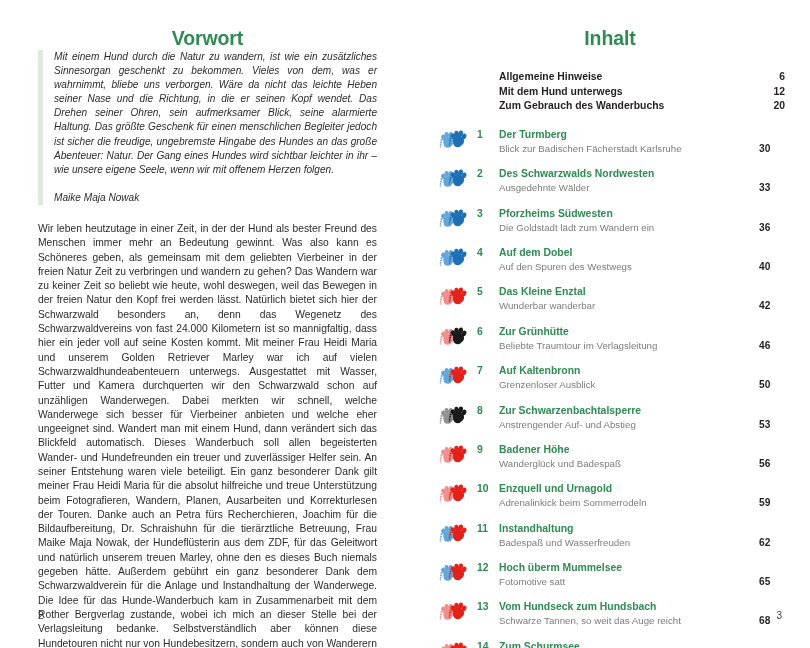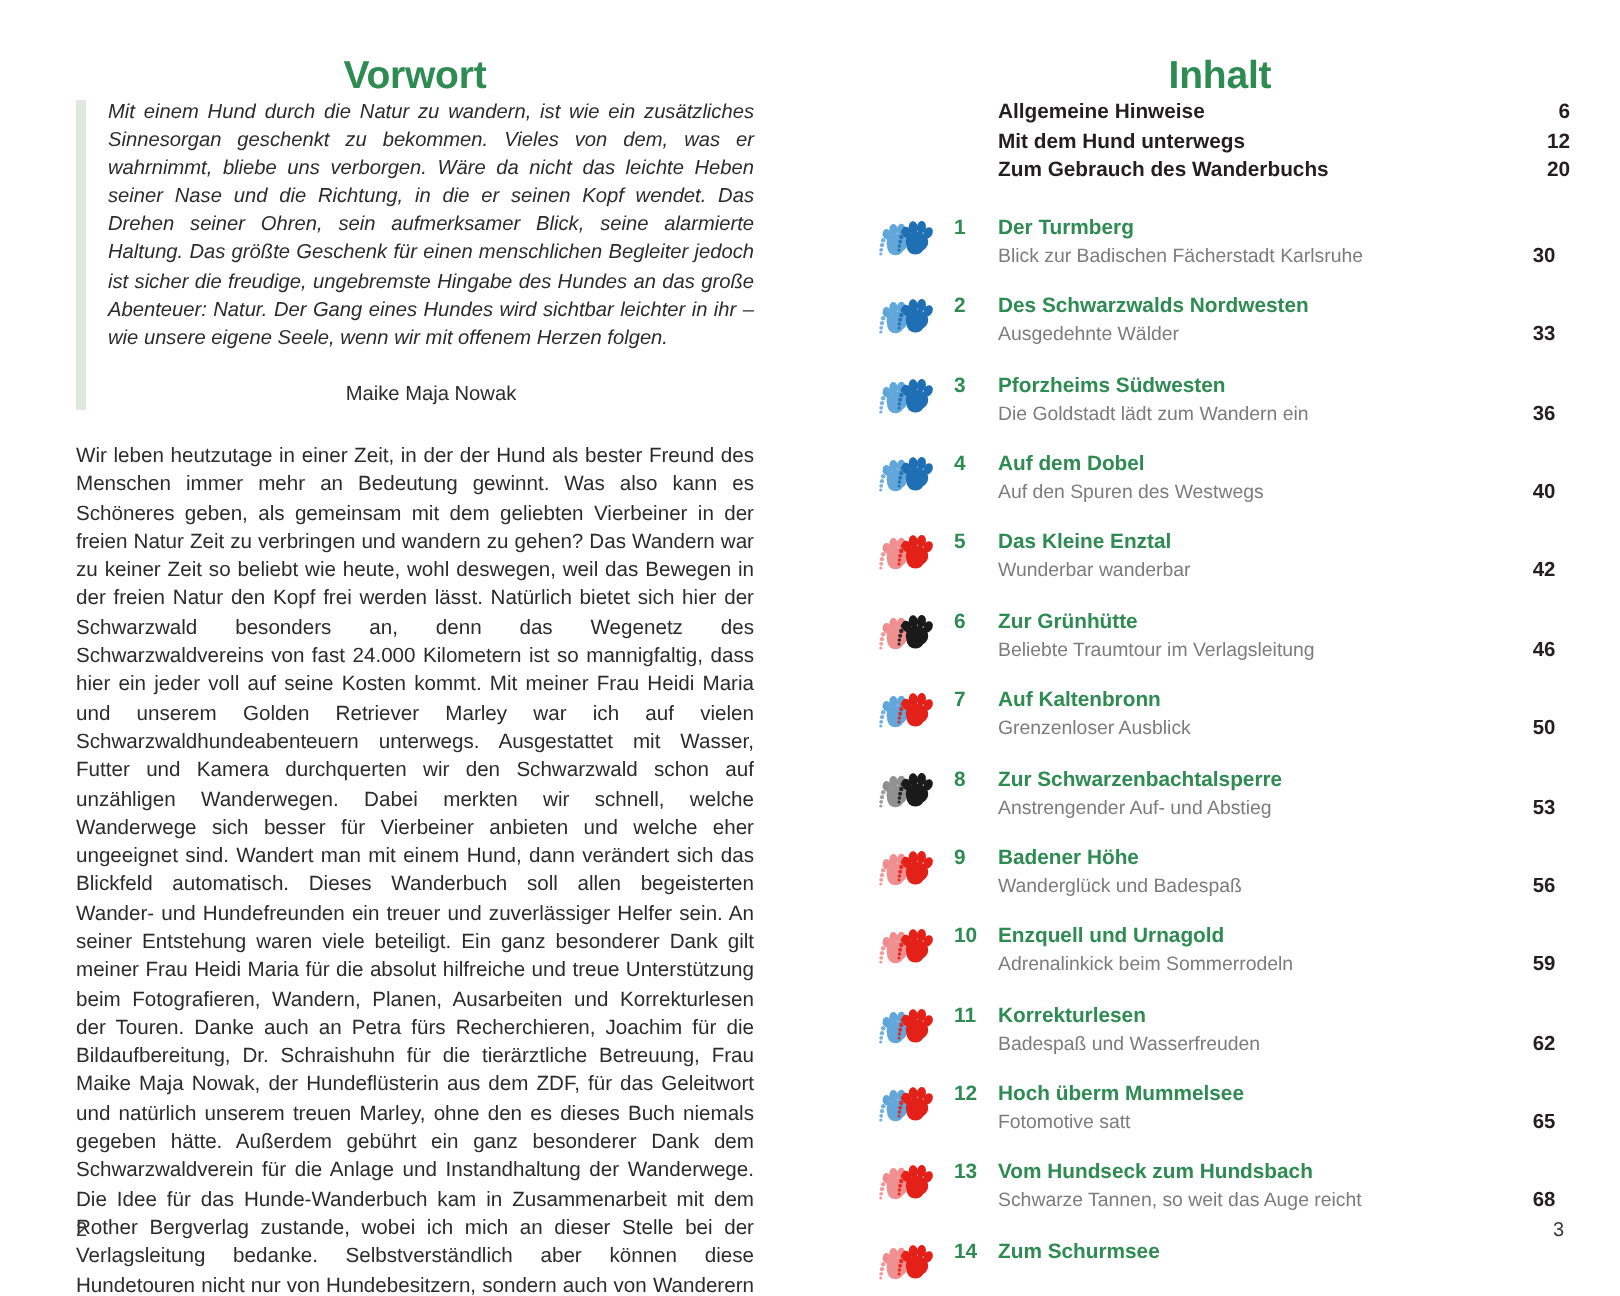--- a/index.html
+++ b/index.html
@@ -57,25 +57,25 @@
   }
   .quote-text {
     font-style: italic;
     font-size: 10.1px;
     line-height: 14.1px;
     text-align: justify;
     margin: 0;
     color: #2b2b2b;
   }
   .quote-author {
+    font-style: italic;
     font-size: 10.1px;
     line-height: 14.1px;
     margin: 14px 0 0 0;
     color: #2b2b2b;
-    text-align: center;
   }
 
   
   .body-copy {
     margin-top: 17px;
   }
   .body-copy p {
     font-size: 10.3px;
     line-height: 14.3px;
     text-align: justify;
@@ -89,20 +89,21 @@
     position: absolute;
     bottom: 27px;
     font-size: 10px;
     color: #3a3a3a;
   }
   .folio-left  { left: 38px; }
   .folio-right { right: 28px; }
 
   
   .toc-front {
+    margin-top: 20px;
     padding-left: 64px;
   }
   .toc-front-row {
     display: flex;
     align-items: baseline;
     font-weight: bold;
     font-size: 10.4px;
     line-height: 14.6px;
     color: #231f20;
   }
@@ -158,21 +159,21 @@
     margin-top: 2px;
   }
   .toc-sub {
     flex: 1 1 auto;
     font-size: 9.7px;
     line-height: 12.4px;
     color: #7c7c7c;
   }
   .toc-page {
     flex: 0 0 26px;
-    text-align: center;
+    text-align: left;
     font-weight: bold;
     font-size: 10.2px;
     color: #231f20;
   }
 </style>
 </head>
 <body>
 
 <div class="spread">
 
@@ -686,21 +687,21 @@
                 <ellipse cx="22.72" cy="16.13" rx="4.42" ry="4.16"></ellipse>
                 <ellipse cx="18.3" cy="9.24" rx="2.275" ry="2.9899999999999998" transform="rotate(-22 18.3 9.24)"></ellipse>
                 <ellipse cx="21.68" cy="6.77" rx="2.275" ry="3.12" transform="rotate(-8 21.68 6.77)"></ellipse>
                 <ellipse cx="25.71" cy="6.64" rx="2.275" ry="3.12" transform="rotate(8 25.71 6.64)"></ellipse>
                 <ellipse cx="29.09" cy="9.37" rx="2.21" ry="2.8600000000000003" transform="rotate(24 29.09 9.37)"></ellipse>
               </g>
             </svg>
           </div>
           <div class="toc-num">11</div>
           <div class="toc-textcol">
-            <div class="toc-title">Korrekturlesen</div>
+            <div class="toc-title">Instandhaltung</div>
             <div class="toc-sub-row">
               <div class="toc-sub">Badespaß und Wasserfreuden</div>
               <div class="toc-page">62</div>
             </div>
           </div>
         </div>
         <div class="toc-item">
           <div class="toc-icon">
             <svg width="38" height="28" viewBox="0 0 38 28">
               <g fill="#5ba3d9" opacity="0.85">

